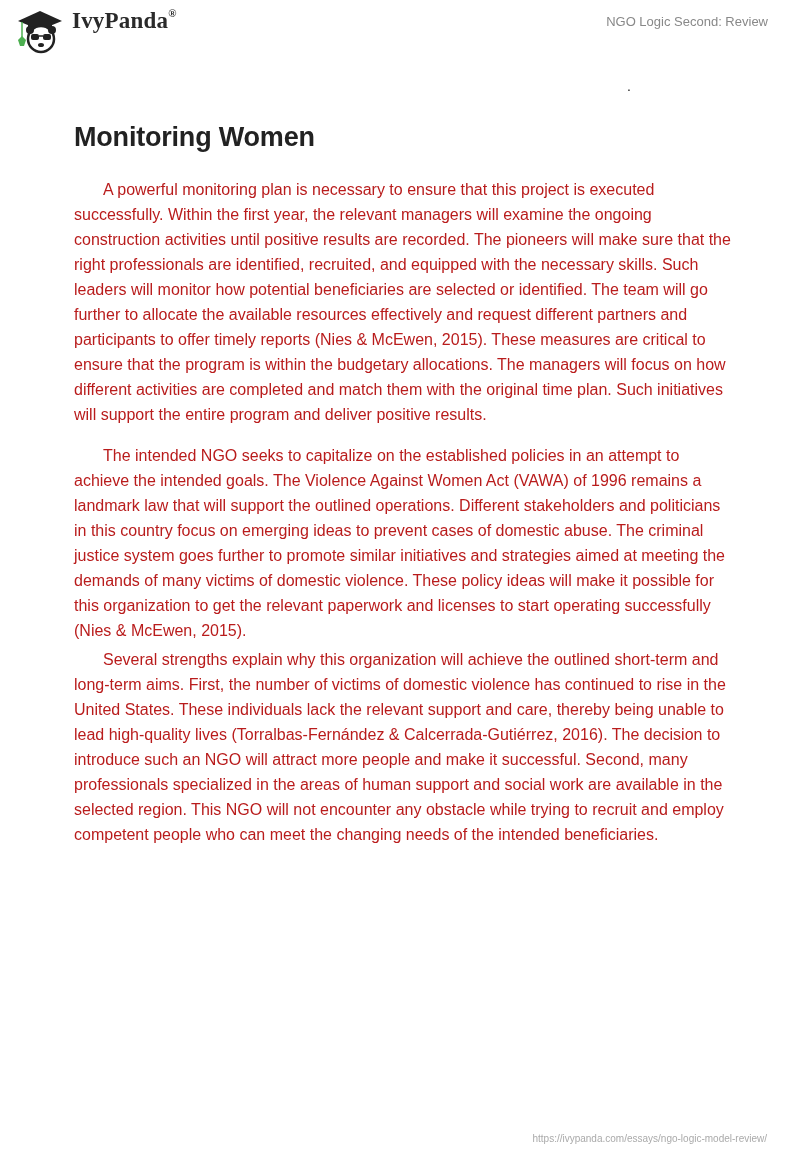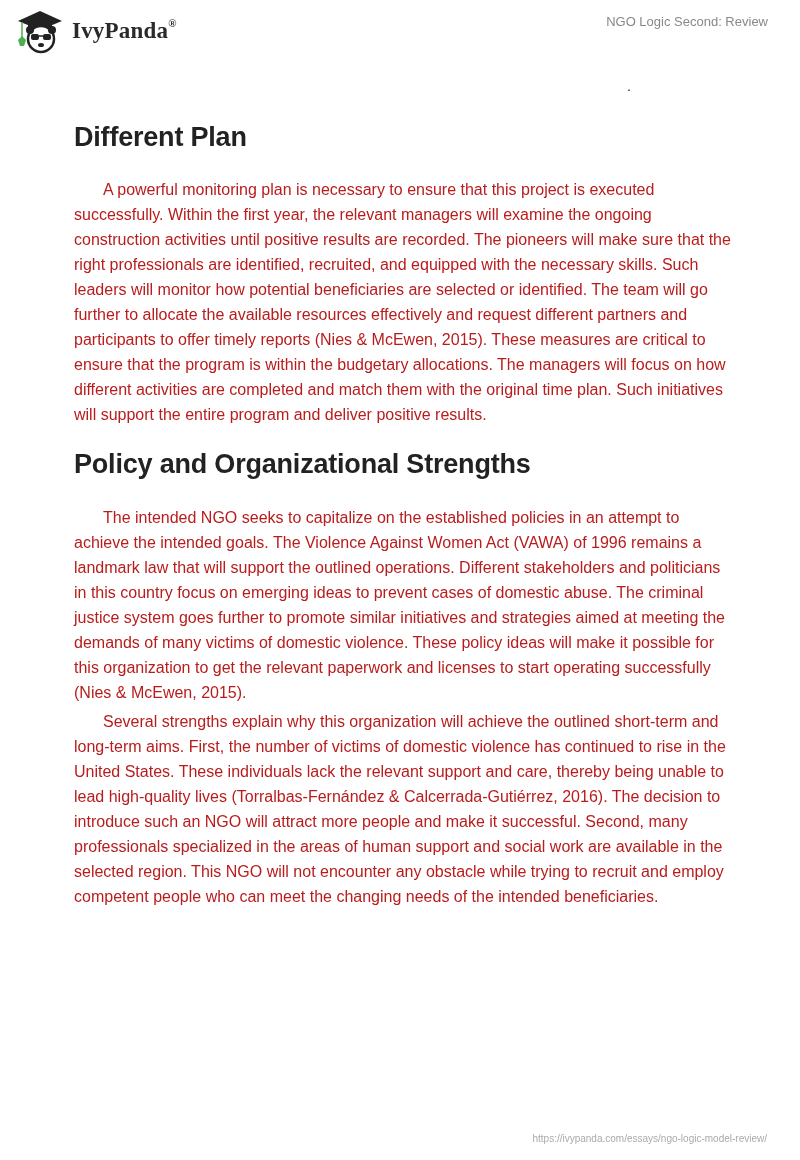--- a/index.html
+++ b/index.html
@@ -1,18 +1,18 @@
 <!DOCTYPE html>
 <html><head>
 <meta charset="utf-8">
 <style>
   html, body { margin: 0; padding: 0; background: #ffffff; }
   body { width: 800px; height: 1160px; position: relative; overflow: hidden; font-family: "Liberation Sans", sans-serif; color: #222; }
   .header { position: absolute; left: 0; top: 0; width: 800px; height: 60px; }
-  .logo { position: absolute; left: 14px; top: 8px; display: flex; align-items: center; }
+  .logo { position: absolute; left: 14px; top: 8px; display: flex; align-items: flex-start; }
   .logo svg { display: block; }
   .logo-text { font-family: "Liberation Serif", serif; font-weight: bold; font-size: 23px; color: #2a2a2a; margin-left: 6px; letter-spacing: 0.2px; }
   .logo-text sup { font-size: 11px; position: relative; top: -2px; }
   .doc-title { position: absolute; right: 32px; top: 14px; font-size: 13px; color: #888; }
   .dot { position: absolute; left: 627px; top: 78px; font-size: 14px; color: #222; }
   .content { position: absolute; left: 74px; top: 112px; width: 660px; }
   h2 { font-size: 27px; font-weight: bold; margin: 0; line-height: 50px; color: #222; letter-spacing: -0.2px; }
   p { font-size: 16px; line-height: 25px; margin: 0; text-indent: 29px; color: #b91c1c; }
   .h-monitoring { margin-top: 0; }
   .p-monitor { margin-top: 15px; }
@@ -45,21 +45,20 @@
       <ellipse cx="27" cy="37" rx="3" ry="2" fill="#222"></ellipse>
     </svg>
     <span class="logo-text"><span>IvyPanda</span><sup>®</sup></span>
   </div>
   <div class="doc-title">NGO Logic Second: Review</div>
 </div>
 
 <div class="dot">.</div>
 
 <div class="content">
-  <h2 class="h-monitoring">Different Plan</h2>
+  <h2 class="h-monitoring">Monitoring Women</h2>
   <p class="p-monitor">A powerful monitoring plan is necessary to ensure that this project is executed successfully. Within the first year, the relevant managers will examine the ongoing construction activities until positive results are recorded. The pioneers will make sure that the right professionals are identified, recruited, and equipped with the necessary skills. Such leaders will monitor how potential beneficiaries are selected or identified. The team will go further to allocate the available resources effectively and request different partners and participants to offer timely reports (Nies &amp; McEwen, 2015). These measures are critical to ensure that the program is within the budgetary allocations. The managers will focus on how different activities are completed and match them with the original time plan. Such initiatives will support the entire program and deliver positive results.</p>
 
-  <h2 class="h-policy">Policy and Organizational Strengths</h2>
   <p class="p-policy1">The intended NGO seeks to capitalize on the established policies in an attempt to achieve the intended goals. The Violence Against Women Act (VAWA) of 1996 remains a landmark law that will support the outlined operations. Different stakeholders and politicians in this country focus on emerging ideas to prevent cases of domestic abuse. The criminal justice system goes further to promote similar initiatives and strategies aimed at meeting the demands of many victims of domestic violence. These policy ideas will make it possible for this organization to get the relevant paperwork and licenses to start operating successfully (Nies &amp; McEwen, 2015).</p>
   <p class="p-policy3">Several strengths explain why this organization will achieve the outlined short-term and long-term aims. First, the number of victims of domestic violence has continued to rise in the United States. These individuals lack the relevant support and care, thereby being unable to lead high-quality lives (Torralbas-Fernández &amp; Calcerrada-Gutiérrez, 2016). The decision to introduce such an NGO will attract more people and make it successful. Second, many professionals specialized in the areas of human support and social work are available in the selected region. This NGO will not encounter any obstacle while trying to recruit and employ competent people who can meet the changing needs of the intended beneficiaries.</p>
 </div>
 
 <div class="footer-url">https://ivypanda.com/essays/ngo-logic-model-review/</div>
 
 </body></html>

